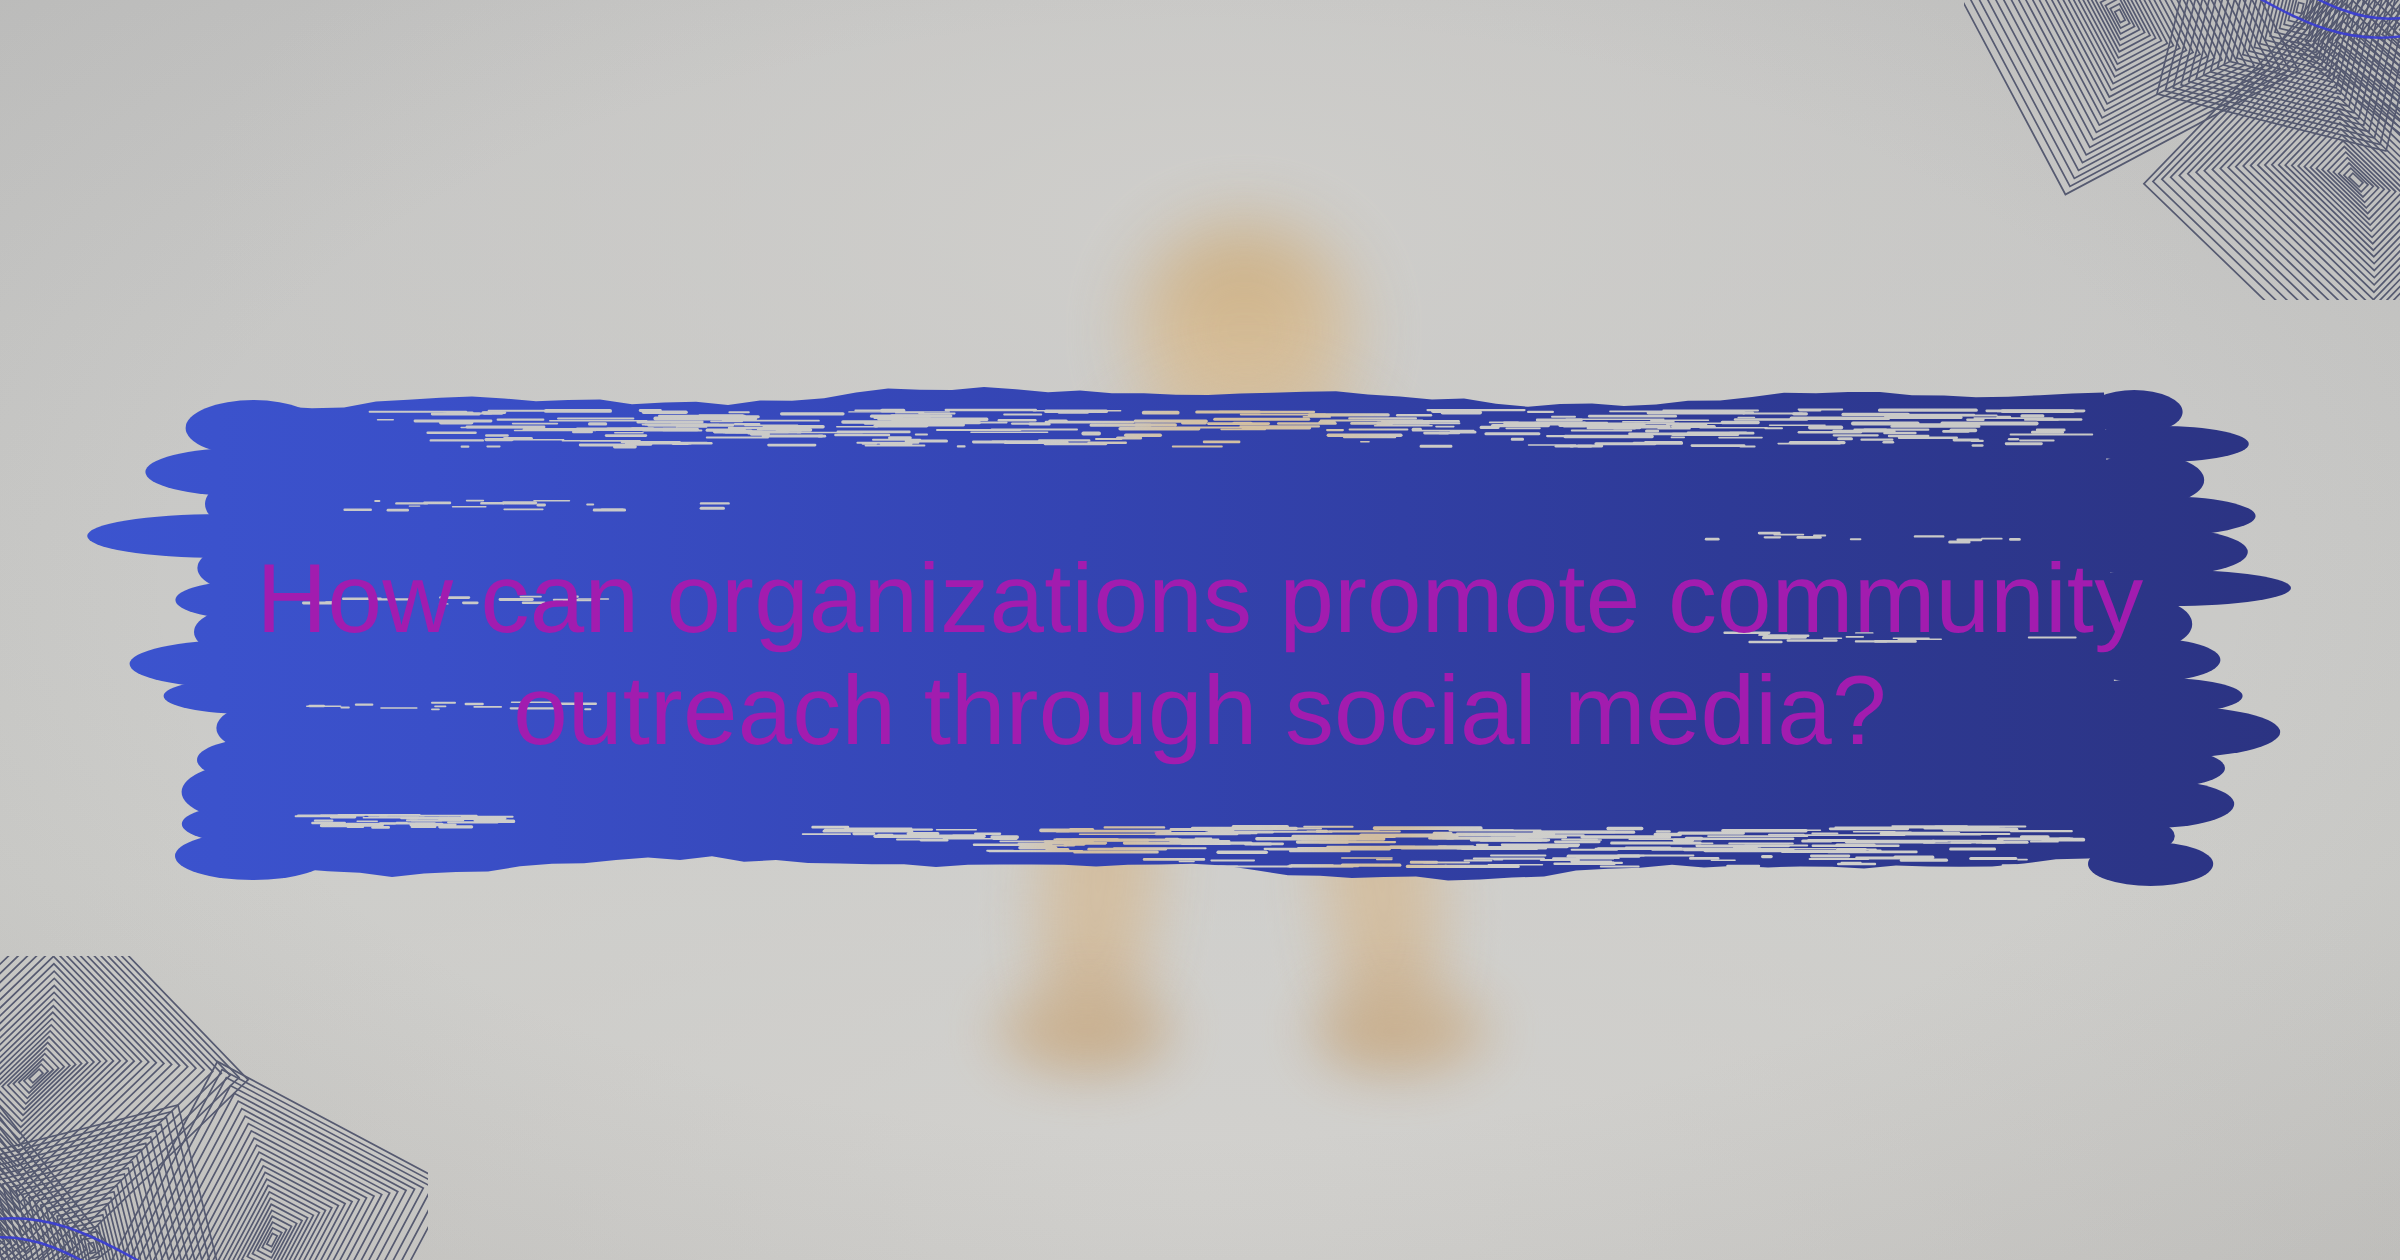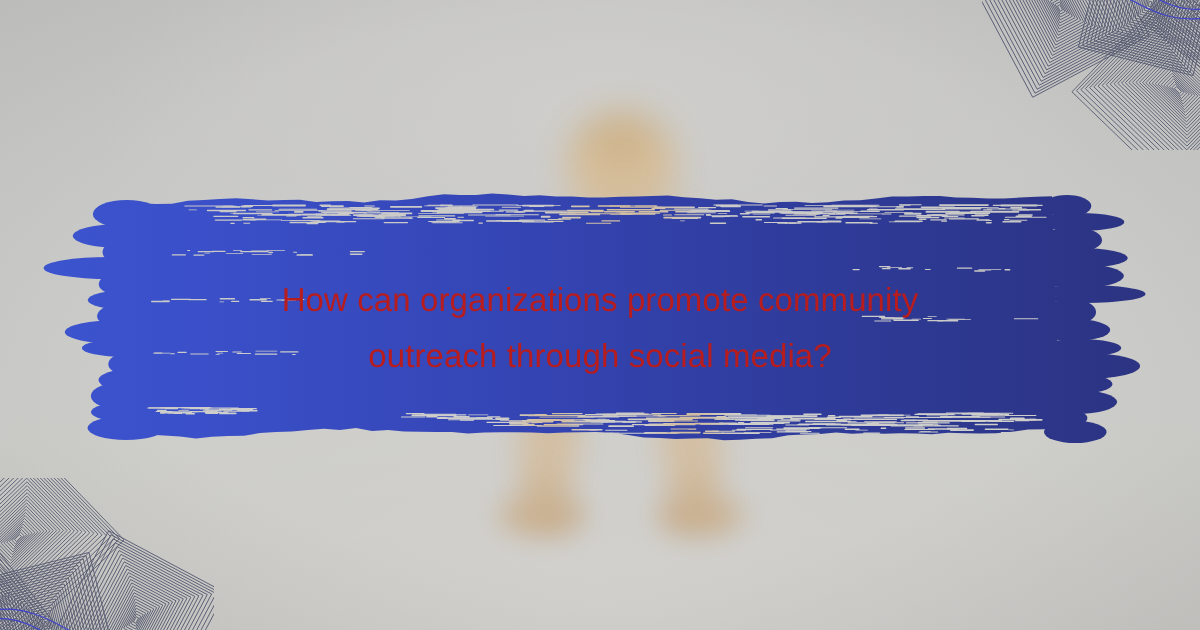--- a/index.html
+++ b/index.html
@@ -115,22 +115,22 @@
     width: 1200px; height: 630px;
   }
 
   
   .headline {
     position: absolute;
     left: 0;
     top: 272px;
     width: 1200px;
     text-align: center;
-    color: #b91c1c;
-    font-size: 33px;
+    color: #a21caf;
+    font-size: 49px;
     line-height: 56px;
     font-weight: 400;
     letter-spacing: 0.1px;
     white-space: pre-line;
     text-rendering: geometricPrecision;
   }
 </style>
 </head>
 <body>
 

